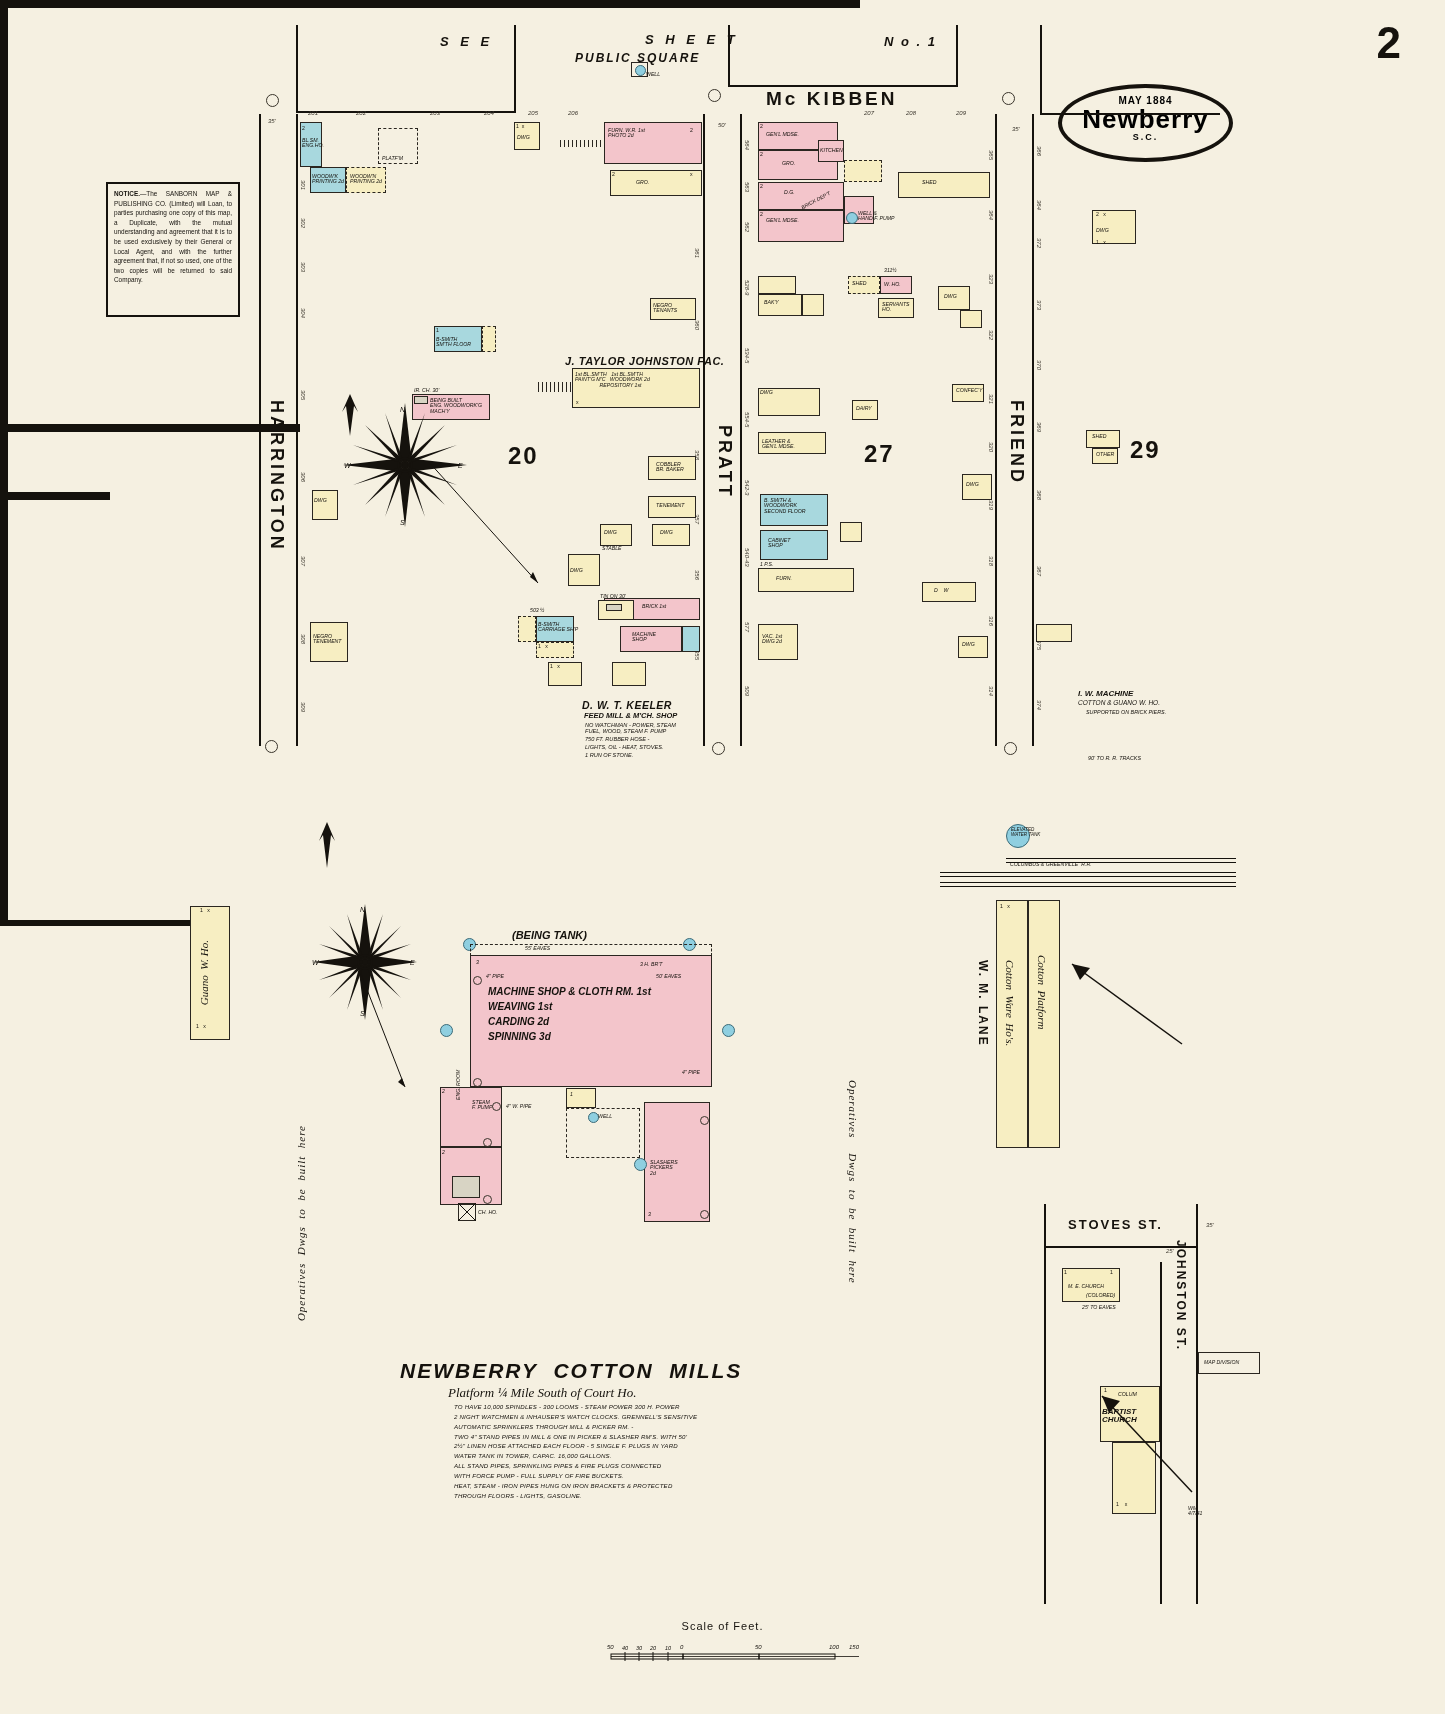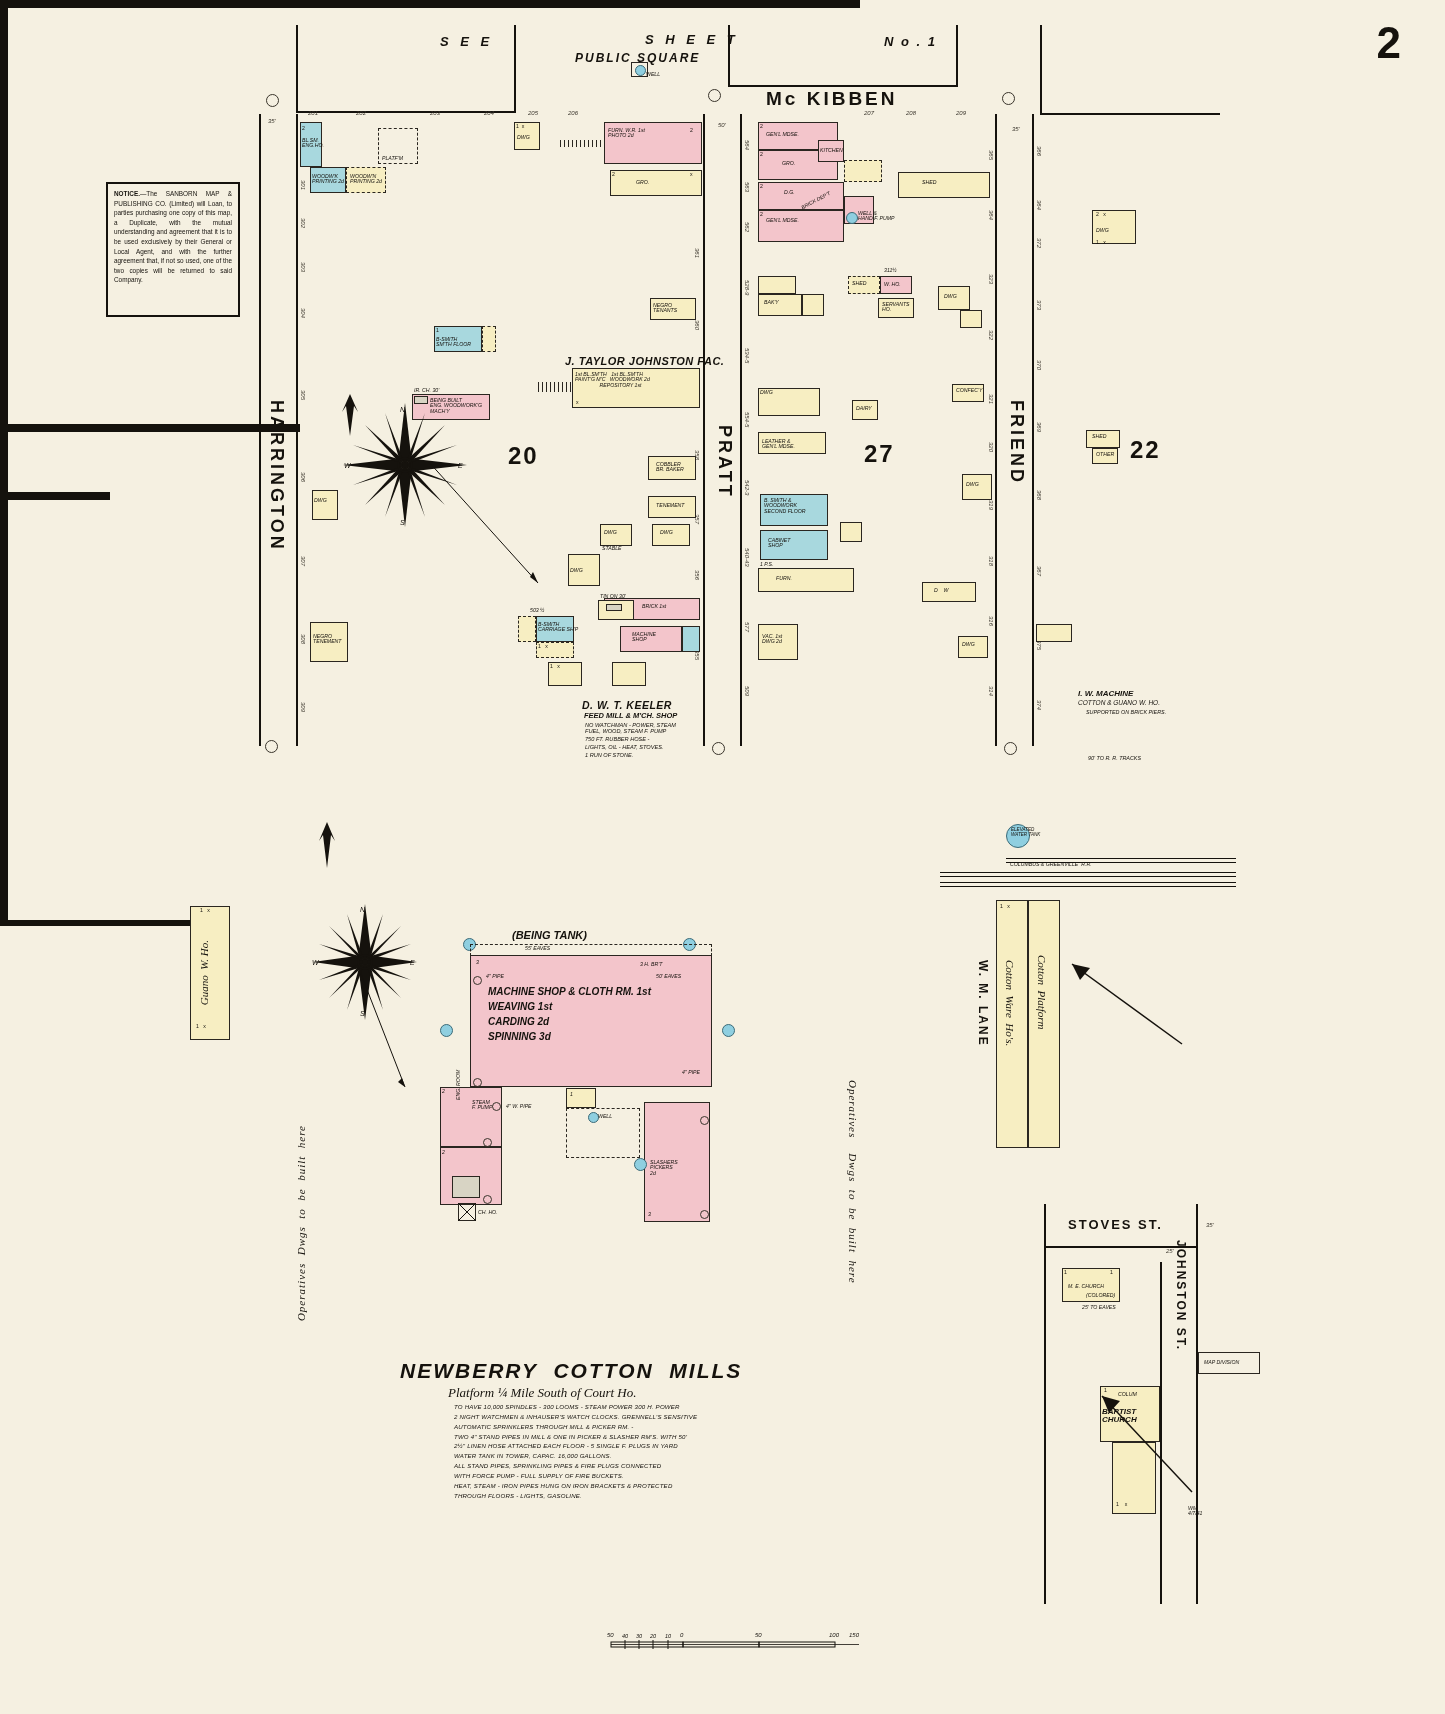--- a/index.html
+++ b/index.html
@@ -66,20 +66,25 @@
   .hatch{position:absolute;background:
      repeating-linear-gradient(90deg,#2a2620 0 1px,transparent 1px 4px);}
 </style>
 </head>
 <body>
 
 <div id="sheet">
 
   <div id="sheetno">2</div>
 
+  <div id="cartouche">
+    <div class="date">MAY 1884</div>
+    <div class="town">Newberry</div>
+    <div class="state">S.C.</div>
+  </div>
 
   <div id="notice">
     <div class="ntext"><b>NOTICE.</b><span>—The SANBORN MAP &amp; PUBLISHING CO. (Limited) will Loan, to parties purchasing one copy of this map, a Duplicate, with the mutual understanding and agreement that it is to be used exclusively by their General or Local Agent, and with the further agreement that, if not so used, one of the two copies will be returned to said Company.</span></div>
   </div>
 
   <div class="lbl it" style="left:440px;top:35px;font-size:13px;letter-spacing:4px;font-weight:bold;">S E E</div>
   <div class="lbl it" style="left:645px;top:33px;font-size:13px;letter-spacing:4px;font-weight:bold;">S H E E T</div>
   <div class="lbl it" style="left:884px;top:35px;font-size:13px;letter-spacing:2px;font-weight:bold;">N o . 1</div>
   <div class="lbl it" style="left:575px;top:52px;font-size:12px;letter-spacing:2px;font-weight:bold;">PUBLIC SQUARE</div>
   <div class="bldg nofill" style="left:631px;top:62px;width:17px;height:15px;"></div>
@@ -102,21 +107,21 @@
 
   <div class="street-line" style="left:259px;top:114px;width:2px;height:632px;"></div>
   <div class="street-line" style="left:296px;top:114px;width:2px;height:632px;"></div>
   <div class="street-line" style="left:703px;top:114px;width:2px;height:632px;"></div>
   <div class="street-line" style="left:740px;top:114px;width:2px;height:632px;"></div>
   <div class="street-line" style="left:995px;top:114px;width:2px;height:632px;"></div>
   <div class="street-line" style="left:1032px;top:114px;width:2px;height:632px;"></div>
 
   <div class="blocknum" style="left:508px;top:442px;">20</div>
   <div class="blocknum" style="left:864px;top:440px;">27</div>
-  <div class="blocknum" style="left:1130px;top:436px;">22</div>
+  <div class="blocknum" style="left:1130px;top:436px;">29</div>
 
   <div class="num" style="left:268px;top:118px;">35'</div>
   <div class="num" style="left:718px;top:122px;">50'</div>
   <div class="num" style="left:1012px;top:126px;">35'</div>
   <div class="circ" style="left:266px;top:94px;width:11px;height:11px;"></div>
   <div class="circ" style="left:708px;top:89px;width:11px;height:11px;"></div>
   <div class="circ" style="left:1002px;top:92px;width:11px;height:11px;"></div>
   <div class="circ" style="left:265px;top:740px;width:11px;height:11px;"></div>
   <div class="circ" style="left:712px;top:742px;width:11px;height:11px;"></div>
   <div class="circ" style="left:1004px;top:742px;width:11px;height:11px;"></div>
@@ -573,20 +578,21 @@
   <div class="lbl tiny" style="left:1116px;top:1502px;">1    x</div>
 
   <svg class="abs" style="left:1088px;top:1388px;width:110px;height:110px;" viewBox="0 0 110 110">
     <line x1="104" y1="104" x2="14" y2="8" stroke="#15120d" stroke-width="1.5"></line>
     <polygon points="14,8 32,13 21,25" fill="#15120d"></polygon>
   </svg>
   <div class="bldg nofill" style="left:1198px;top:1352px;width:62px;height:22px;"></div>
   <div class="lbl tiny it" style="left:1204px;top:1360px;">MAP DIVISION</div>
 
   <div id="scalewrap">
+    <div id="scaletitle">Scale of Feet.</div>
     <svg style="display:block;margin:8px auto 0;" width="272" height="30" viewBox="0 0 272 30">
       <rect x="24" y="14" width="72" height="5" fill="none" stroke="#15120d" stroke-width="1"></rect>
       <line x1="24" y1="16.5" x2="96" y2="16.5" stroke="#15120d" stroke-width="0.8"></line>
       <line x1="38" y1="12" x2="38" y2="21" stroke="#15120d"></line>
       <line x1="52" y1="12" x2="52" y2="21" stroke="#15120d"></line>
       <line x1="66" y1="12" x2="66" y2="21" stroke="#15120d"></line>
       <line x1="81" y1="12" x2="81" y2="21" stroke="#15120d"></line>
       <rect x="96" y="14" width="76" height="5" fill="none" stroke="#15120d" stroke-width="1"></rect>
       <line x1="96" y1="16.5" x2="172" y2="16.5" stroke="#15120d" stroke-width="0.8"></line>
       <rect x="172" y="14" width="76" height="5" fill="none" stroke="#15120d" stroke-width="1"></rect>

